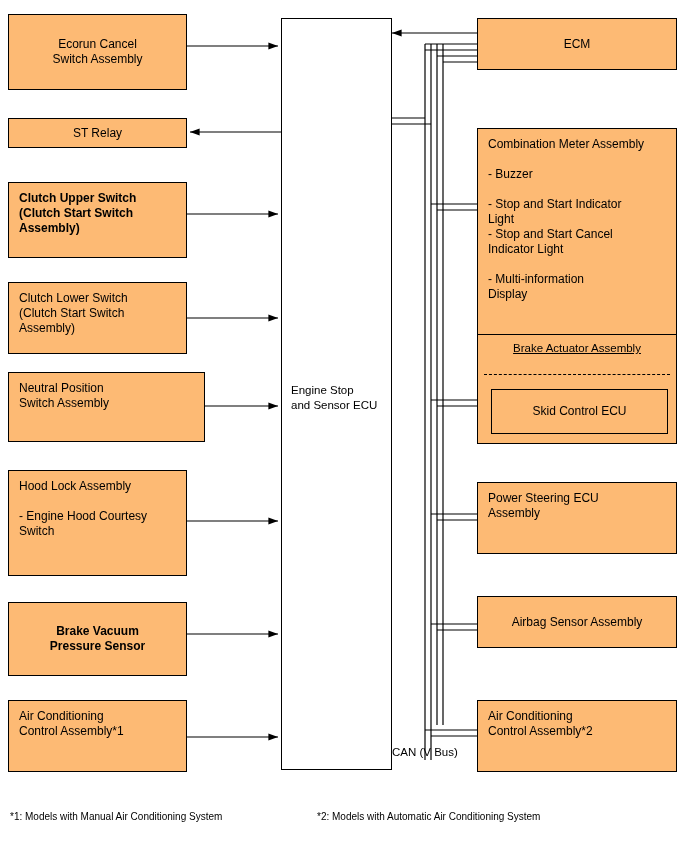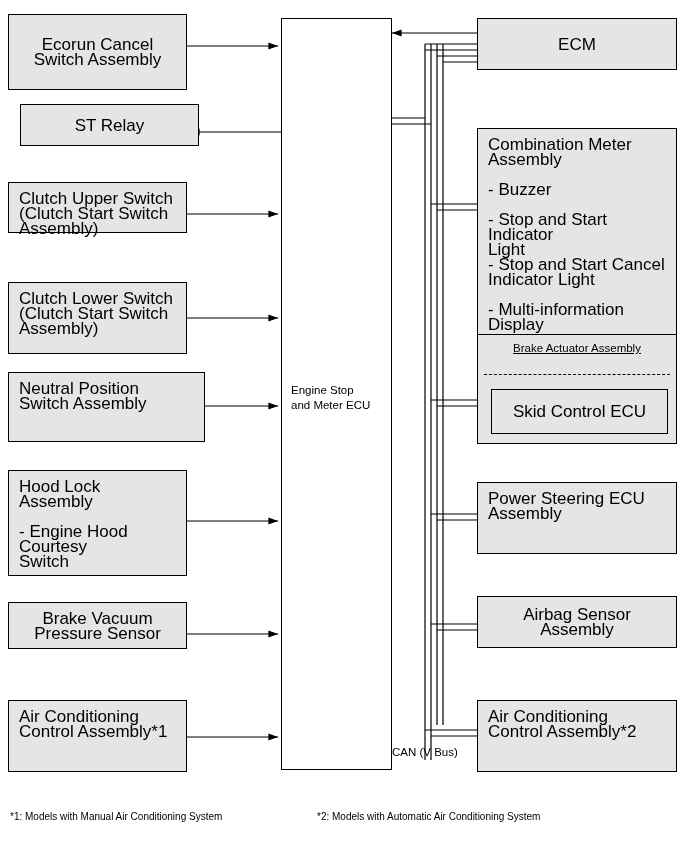--- a/index.html
+++ b/index.html
@@ -15,22 +15,22 @@
     position: relative;
     width: 688px;
     height: 852px;
     overflow: hidden;
     background: #ffffff;
   }
   .box {
     position: absolute;
     box-sizing: border-box;
     border: 1px solid #000000;
-    background: #e5e5e5;
-    font-size: 17px;
+    background: #fdba74;
+    font-size: 12px;
     line-height: 15px;
     white-space: pre-line;
   }
   .box .label {
     display: block;
     white-space: pre-line;
   }
   .center {
     display: flex;
     align-items: center;
@@ -132,34 +132,34 @@
 
     <line x1="431" y1="624" x2="477" y2="624" stroke="#000" stroke-width="1.2"></line>
     <line x1="437" y1="630" x2="477" y2="630" stroke="#000" stroke-width="1.2"></line>
 
     <line x1="425" y1="730" x2="477" y2="730" stroke="#000" stroke-width="1.2"></line>
     <line x1="431" y1="736" x2="477" y2="736" stroke="#000" stroke-width="1.2"></line>
   </svg>
 
   <div class="ecu-box" style="left:281px; top:18px; width:111px; height:752px;"></div>
   <div class="ecu-label" style="left:291px; top:383px; width:100px;">Engine Stop
-and Meter ECU</div>
+and Sensor ECU</div>
 
   <div class="can-label" style="left:392px; top:746px;">CAN (V Bus)</div>
 
   <div class="box center pad" style="left:8px; top:14px; width:179px; height:76px;">
     <span class="label">Ecorun Cancel
 Switch Assembly</span>
   </div>
 
-  <div class="box center pad" style="left:8px; top:104px; width:179px; height:42px;margin-left:12px;">
+  <div class="box center pad" style="left:8px; top:118px; width:179px; height:30px;">
     <span class="label">ST Relay</span>
   </div>
 
-  <div class="box left pad" style="left:8px; top:182px; width:179px; height:51px;">
+  <div class="box left pad" style="left:8px; top:182px; width:179px; height:76px;font-weight:bold;">
     <span class="label">Clutch Upper Switch
 (Clutch Start Switch
 Assembly)</span>
   </div>
 
   <div class="box left pad" style="left:8px; top:282px; width:179px; height:72px;">
     <span class="label">Clutch Lower Switch
 (Clutch Start Switch
 Assembly)</span>
   </div>
@@ -169,21 +169,21 @@
 Switch Assembly</span>
   </div>
 
   <div class="box left pad" style="left:8px; top:470px; width:179px; height:106px;">
     <span class="label">Hood Lock Assembly
 
 - Engine Hood Courtesy
 Switch</span>
   </div>
 
-  <div class="box center pad" style="left:8px; top:602px; width:179px; height:47px;">
+  <div class="box center pad" style="left:8px; top:602px; width:179px; height:74px;font-weight:bold;">
     <span class="label">Brake Vacuum
 Pressure Sensor</span>
   </div>
 
   <div class="box left pad" style="left:8px; top:700px; width:179px; height:72px;">
     <span class="label">Air Conditioning
 Control Assembly*1</span>
   </div>
 
   <div class="box center pad" style="left:477px; top:18px; width:200px; height:52px;">

